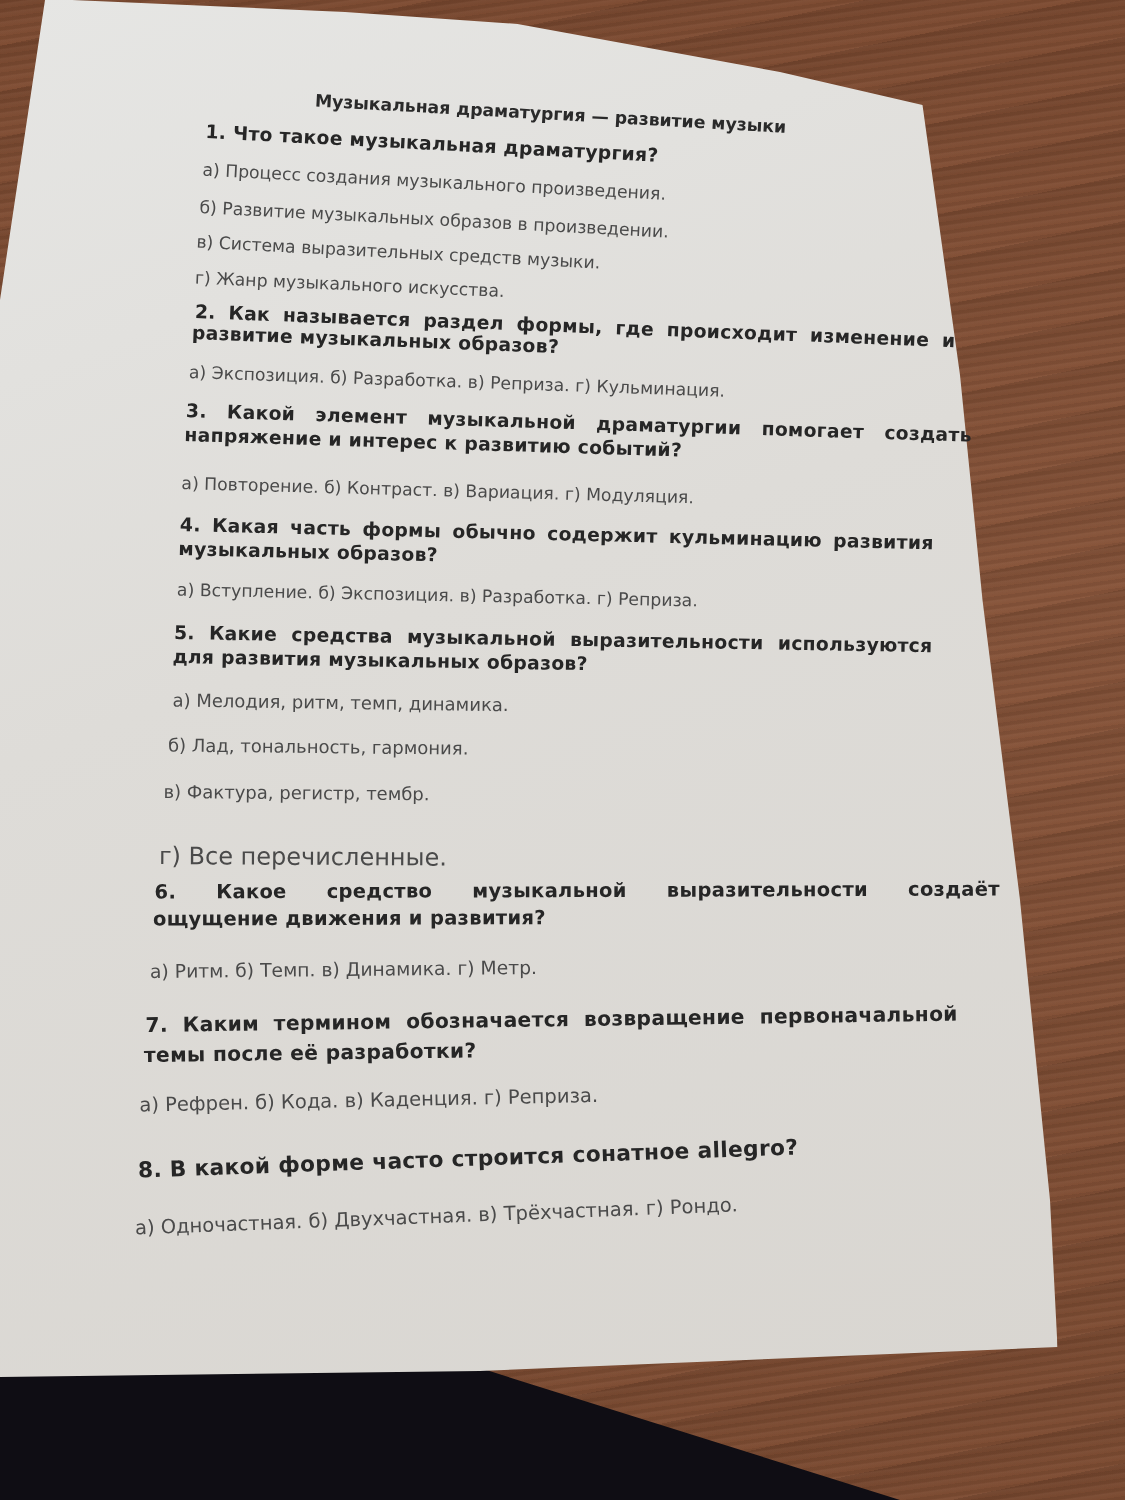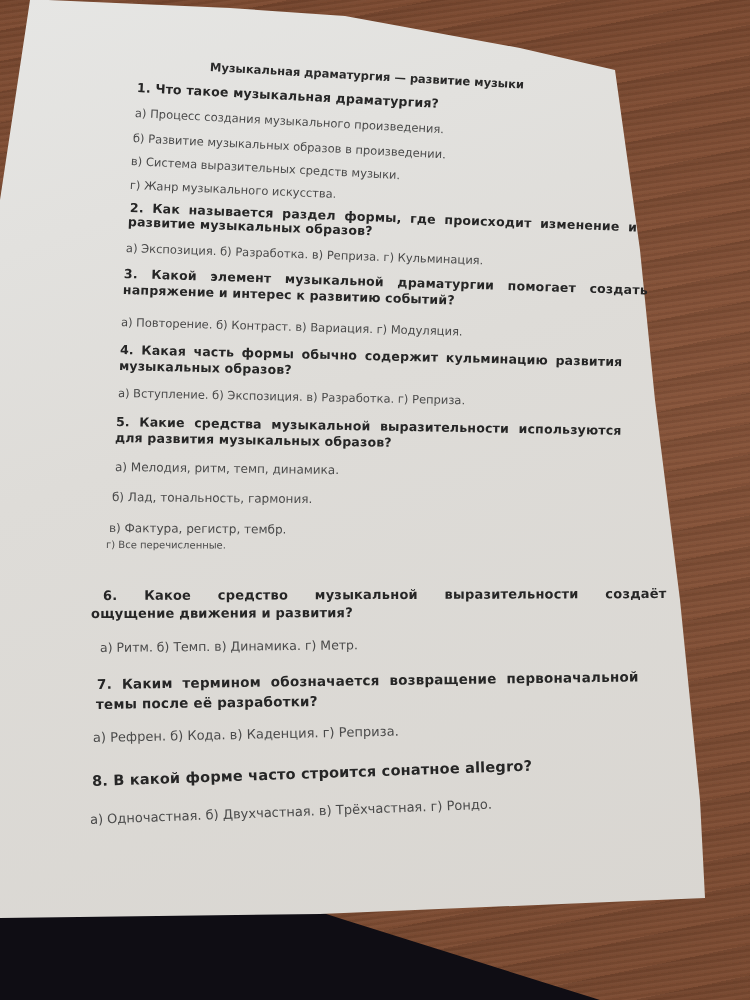--- a/index.html
+++ b/index.html
@@ -57,24 +57,24 @@
 
   <div class="line q" style="left:120px;top:342px;font-size:12.5px;word-spacing:3px;transform:rotate(1.4deg);">4. Какая часть формы обычно содержит кульминацию развития</div>
   <div class="line q" style="left:119px;top:358px;font-size:12.5px;transform:rotate(1.4deg);">музыкальных образов?</div>
   <div class="line a" style="left:118px;top:386px;font-size:11.5px;transform:rotate(1.2deg);">а) Вступление. б) Экспозиция. в) Разработка. г) Реприза.</div>
 
   <div class="line q" style="left:116px;top:414px;font-size:12.5px;word-spacing:5px;transform:rotate(1deg);">5. Какие средства музыкальной выразительности используются</div>
   <div class="line q" style="left:115px;top:430px;font-size:12.5px;transform:rotate(1deg);">для развития музыкальных образов?</div>
   <div class="line a" style="left:115px;top:460px;font-size:12px;transform:rotate(0.8deg);">а) Мелодия, ритм, темп, динамика.</div>
   <div class="line a" style="left:112px;top:490px;font-size:12px;transform:rotate(0.6deg);">б) Лад, тональность, гармония.</div>
   <div class="line a" style="left:109px;top:521px;font-size:12px;transform:rotate(0.5deg);">в) Фактура, регистр, тембр.</div>
-  <div class="line a" style="left:106px;top:539px;font-size:10px;transform:rotate(0.3deg);">г) Все перечисленные.</div>
+  <div class="line a" style="left:106px;top:561px;font-size:16px;transform:rotate(0.3deg);">г) Все перечисленные.</div>
 
   <div class="line q" style="left:103px;top:588px;font-size:13px;word-spacing:22px;transform:rotate(-0.2deg);">6. Какое средство музыкальной выразительности создаёт</div>
-  <div class="line q" style="left:91px;top:606px;font-size:13px;transform:rotate(-0.2deg);">ощущение движения и развития?</div>
+  <div class="line q" style="left:102px;top:606px;font-size:13px;transform:rotate(-0.2deg);">ощущение движения и развития?</div>
   <div class="line a" style="left:100px;top:640px;font-size:12.5px;transform:rotate(-0.6deg);">а) Ритм. б) Темп. в) Динамика. г) Метр.</div>
 
   <div class="line q" style="left:97px;top:676px;font-size:13.5px;word-spacing:5px;transform:rotate(-0.8deg);">7. Каким термином обозначается возвращение первоначальной</div>
   <div class="line q" style="left:96px;top:696px;font-size:13.5px;transform:rotate(-0.8deg);">темы после её разработки?</div>
   <div class="line a" style="left:93px;top:730px;font-size:13px;transform:rotate(-1.2deg);">а) Рефрен. б) Кода. в) Каденция. г) Реприза.</div>
 
   <div class="line q" style="left:92px;top:773px;font-size:14.5px;transform:rotate(-2deg);">8. В какой форме часто строится сонатное allegro?</div>
   <div class="line a" style="left:90px;top:812px;font-size:13px;transform:rotate(-2.2deg);">а) Одночастная. б) Двухчастная. в) Трёхчастная. г) Рондо.</div>
 </div>
 

